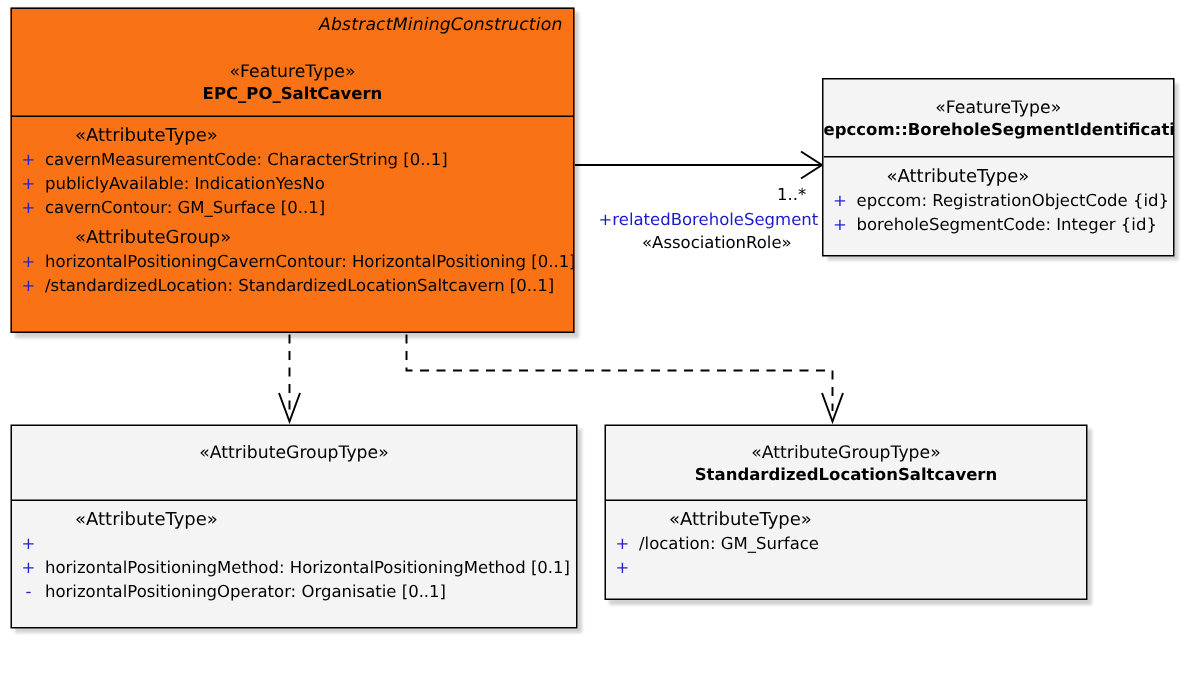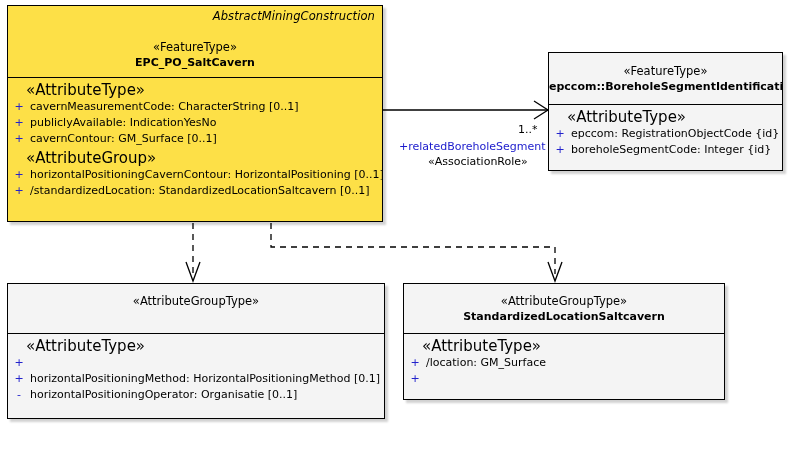--- a/index.html
+++ b/index.html
@@ -30,21 +30,21 @@
 
   
   .uml-class {
     position: absolute;
     box-sizing: border-box;
     border: 1.6px solid #000000;
     box-shadow: 3px 3px 2px rgba(0,0,0,0.18);
     background: #f3f3f3;
     overflow: hidden;
   }
-  .uml-class.cyan { background: #fde047; }
+  .uml-class.cyan { background: #f97316; }
   .uml-class.plain { background: #f4f4f4; }
 
   .class-header {
     position: relative;
     box-sizing: border-box;
     border-bottom: 1.6px solid #000000;
     padding: 3px 0 4px 0;
     text-align: center;
   }
   .pkg-label {
@@ -67,25 +67,26 @@
     font-weight: bold;
     color: #000;
     line-height: 15px;
     white-space: nowrap;
   }
 
   .class-body {
     padding: 4px 0 4px 0;
   }
   .group-stereo {
-    font-size: 15px;
+    font-size: 12px;
     color: #000;
     padding: 1px 0 1px 18px;
     line-height: 15px;
     white-space: nowrap;
+    margin-left: 24px;
   }
   .attr-row {
     display: flex;
     align-items: baseline;
     font-size: 11px;
     color: #000;
     line-height: 16px;
     white-space: nowrap;
   }
   .attr-vis {

